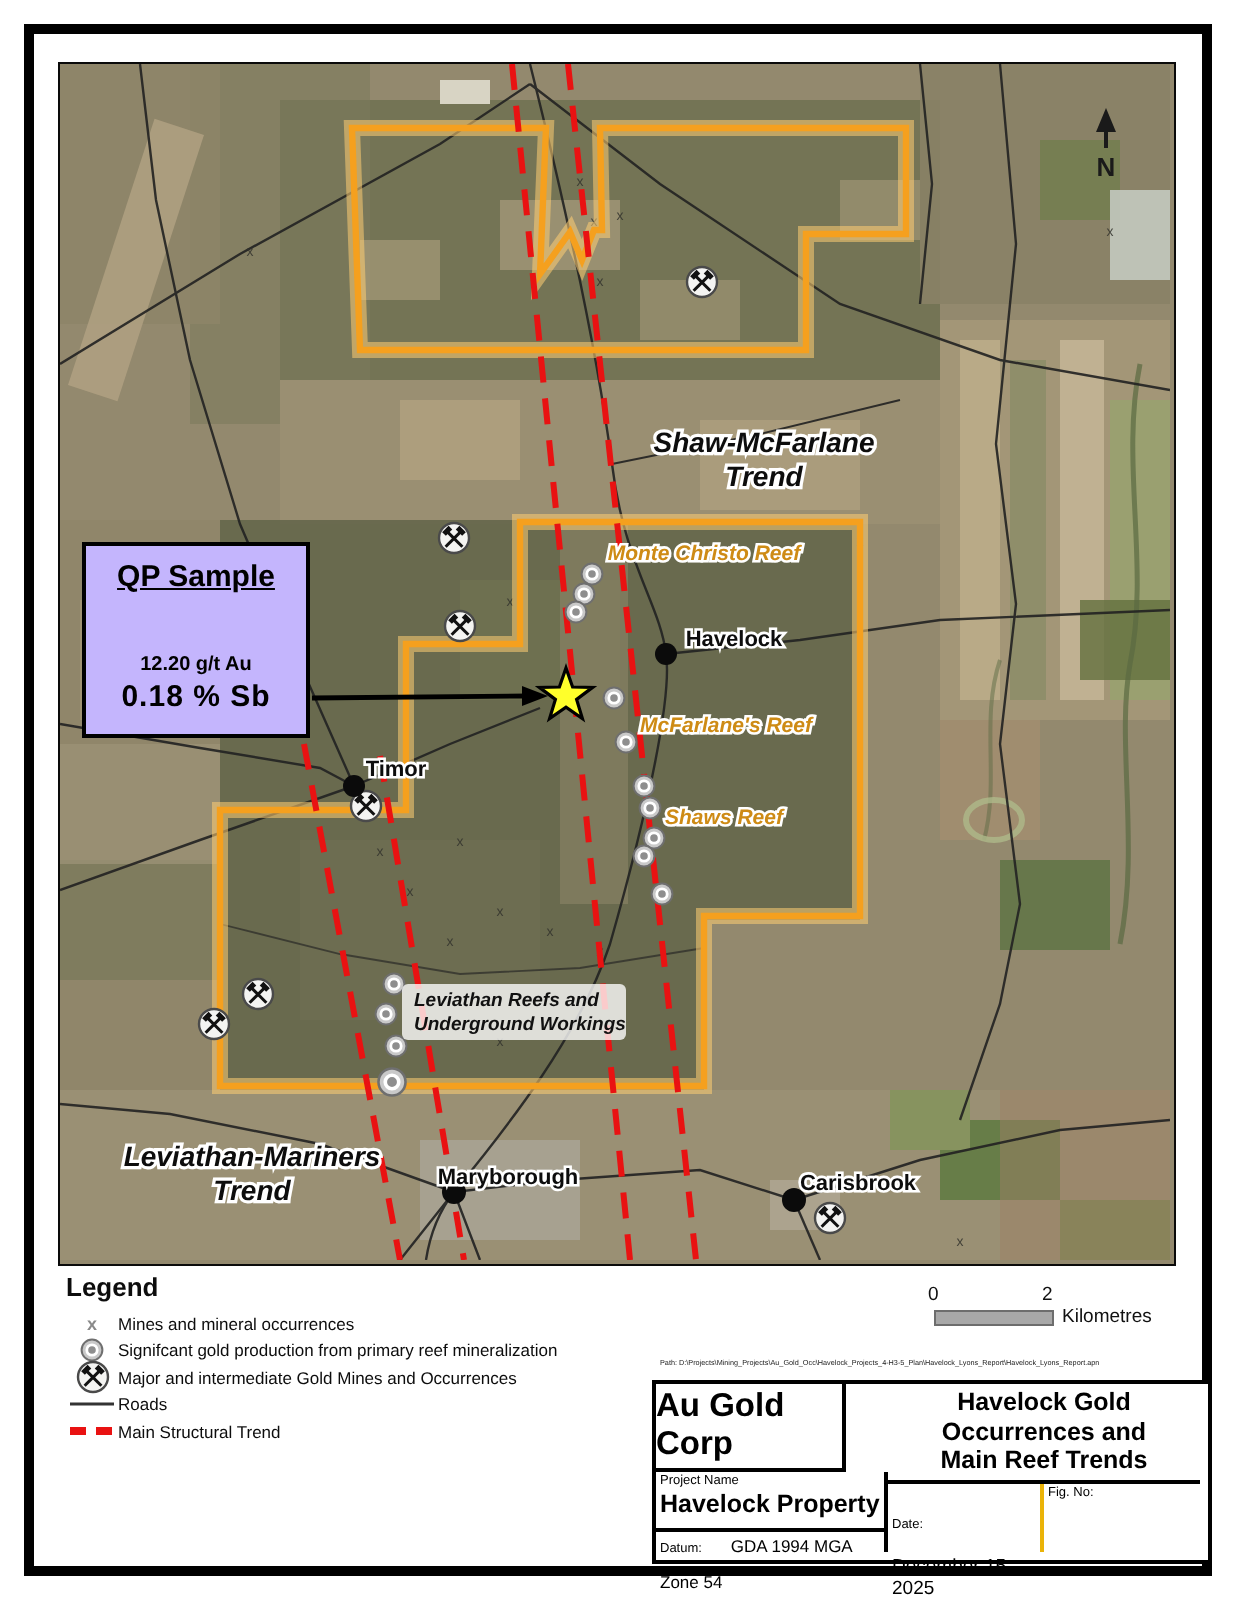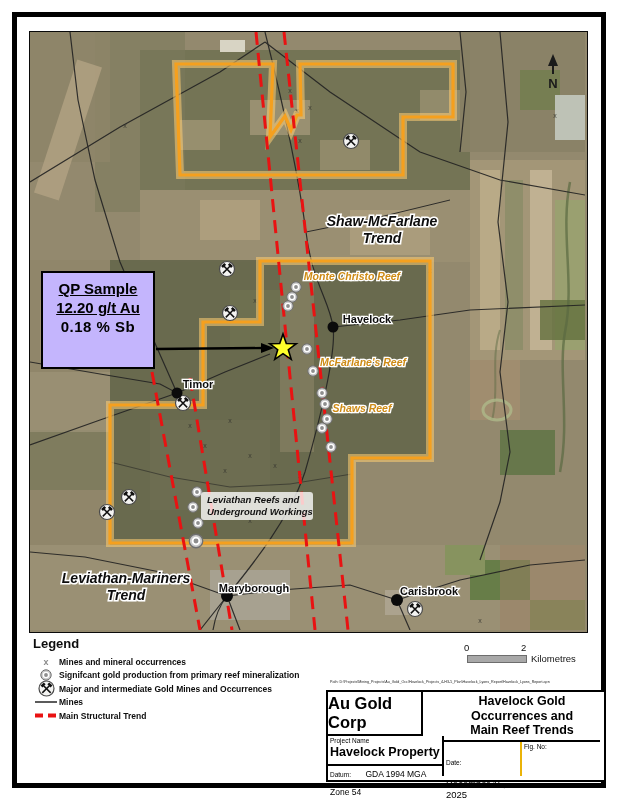--- a/index.html
+++ b/index.html
@@ -5,28 +5,28 @@
   html,body{margin:0;padding:0;background:#ffffff;}
   #page{position:relative;width:618px;height:800px;background:#ffffff;
         font-family:"Liberation Sans", sans-serif;overflow:hidden;}
   .abs{position:absolute;}
   #outer-frame{left:12px;top:12px;width:584px;height:766px;border:5px solid #000;}
   #map-frame{left:29px;top:31px;width:557px;height:600px;border:1.5px solid #0a0a0a;background:#93896e;}
   
   #qp-box{left:41px;top:271px;width:110px;height:94px;background:#c4b5fd;border:2.5px solid #000;
           text-align:center;color:#000;}
   #qp-title{margin-top:7px;font-size:15px;font-weight:bold;text-decoration:underline;}
-  #qp-a1{margin-top:2px;font-size:15px;font-weight:bold;text-decoration:underline;}
+  #qp-a1{margin-top:30px;font-size:10px;font-weight:bold;}
   #qp-a2{margin-top:2px;font-size:15px;font-weight:bold;letter-spacing:.5px;}
   
   #legend{left:33px;top:636px;width:330px;color:#0d0d0d;}
   #legend-title{font-size:13px;font-weight:bold;margin-bottom:4px;}
   .lg-row{display:flex;align-items:center;height:13.5px;}
   .lg-marker{width:26px;display:flex;justify-content:center;align-items:center;flex:0 0 26px;}
-  .lg-label{font-size:8.5px;font-weight:bold;white-space:nowrap;}
+  .lg-label{font-size:8.5px;font-weight:normal;white-space:nowrap;}
   .lg-x{color:#8a8a8a;font-weight:bold;font-size:9px;}
   
   #scalebar{left:455px;top:642px;width:140px;height:26px;font-size:9.5px;color:#111;}
   #sb-bar{position:absolute;left:12px;top:13px;width:58px;height:5.5px;background:#a8a8a8;border:1px solid #6d6d6d;}
   #sb-0{position:absolute;left:9px;top:0;} #sb-2{position:absolute;left:66px;top:0;}
   #sb-unit{position:absolute;left:76px;top:11px;}
   
   #path-note{left:330px;top:680px;width:500px;font-size:7px;color:#222;
              transform:scale(.52);transform-origin:left top;white-space:nowrap;}
   #tblock{left:326px;top:690px;width:276px;height:88px;border:2px solid #000;background:#fff;color:#000;}
@@ -277,21 +277,21 @@
         </span>
       <span class="lg-label">Major and intermediate Gold Mines and Occurrences</span>
     </div>
 
     <div class="lg-row">
       <span class="lg-marker">
           <svg width="22" height="4">
             <line x1="0" y1="2" x2="22" y2="2" stroke="#333" stroke-width="1.6"></line>
           </svg>
         </span>
-      <span class="lg-label">Mines</span>
+      <span class="lg-label">Roads</span>
     </div>
 
     <div class="lg-row">
       <span class="lg-marker">
           <svg width="22" height="5">
             <line x1="0" y1="2.5" x2="22" y2="2.5" stroke="#E91212" stroke-width="4" stroke-dasharray="8 5"></line>
           </svg>
         </span>
       <span class="lg-label">Main Structural Trend</span>
     </div>

